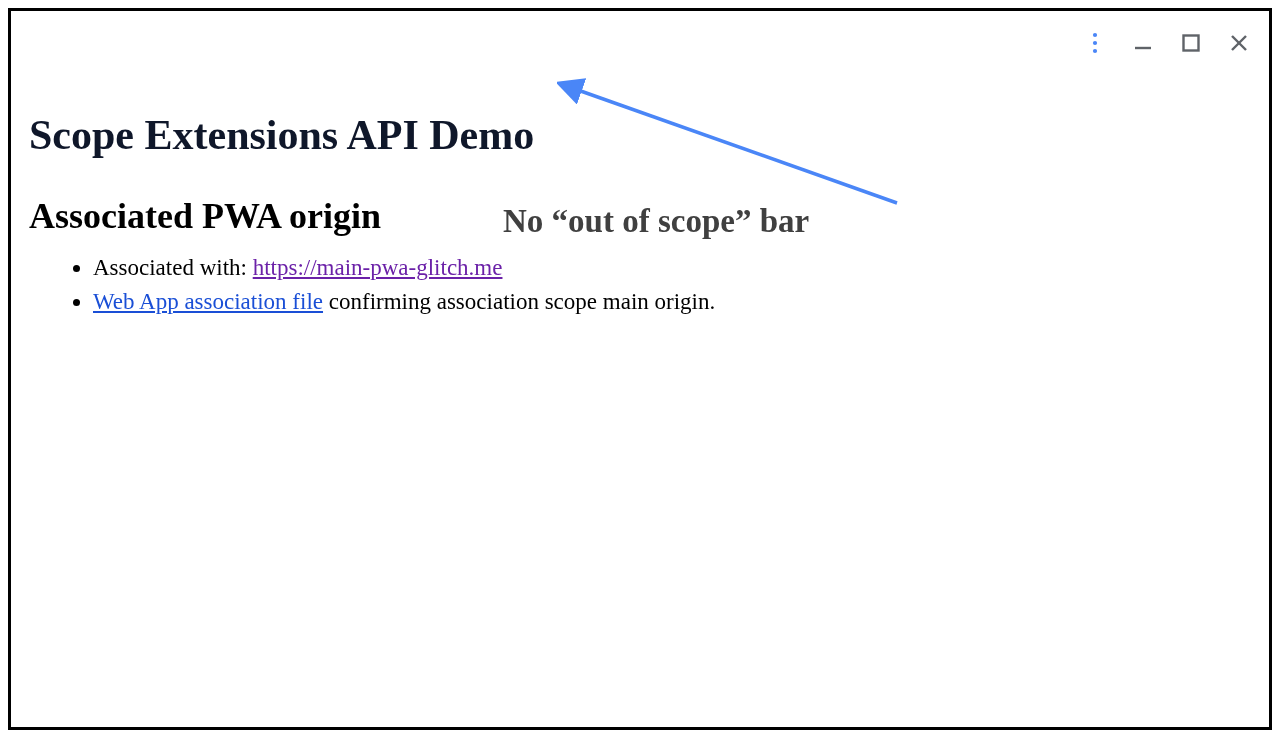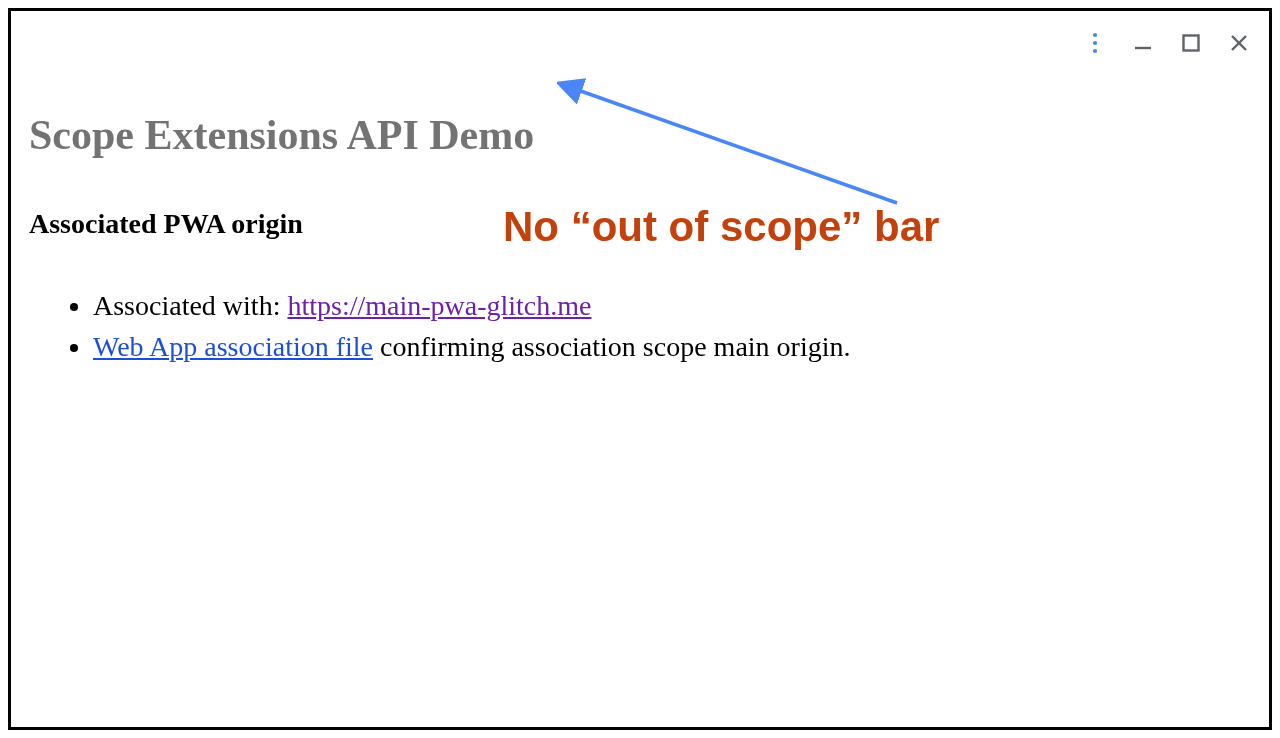--- a/index.html
+++ b/index.html
@@ -39,56 +39,56 @@
       width: 24px;
       height: 24px;
       cursor: pointer;
     }
     .content {
       padding: 100px 18px 18px 18px;
     }
     h1.page-title {
       font-size: 42px;
       font-weight: bold;
-      color: #737373;
-      margin-bottom: 49px;
+      color: #0f172a;
+      margin-bottom: 36px;
       font-family: "Times New Roman", Times, serif;
     }
     h2.subtitle {
-      font-size: 28px;
+      font-size: 36px;
       font-weight: bold;
       color: #000000;
-      margin-bottom: 46px;
+      margin-bottom: 15px;
       font-family: "Times New Roman", Times, serif;
     }
     ul.assoc-list {
       list-style: disc;
       padding-left: 64px;
-      font-size: 28px;
+      font-size: 23px;
       line-height: 1.4;
       color: #000000;
     }
     ul.assoc-list li {
       margin-bottom: 2px;
     }
     a.visited-link {
       color: #6b21a8;
       text-decoration: underline;
     }
     a.normal-link {
       color: #1a4fd6;
     }
     .annotation {
       position: absolute;
       top: 192px;
       left: 492px;
-      font-family: Liberation Sans, sans-serif;
-      font-size: 42px;
+      font-family: Liberation Serif, serif;
+      font-size: 33px;
       font-weight: bold;
-      color: #c2410c;
+      color: #404040;
       white-space: nowrap;
     }
     .arrow-svg {
       position: absolute;
       top: 62px;
       left: 546px;
       width: 354px;
       height: 150px;
       pointer-events: none;
     }

